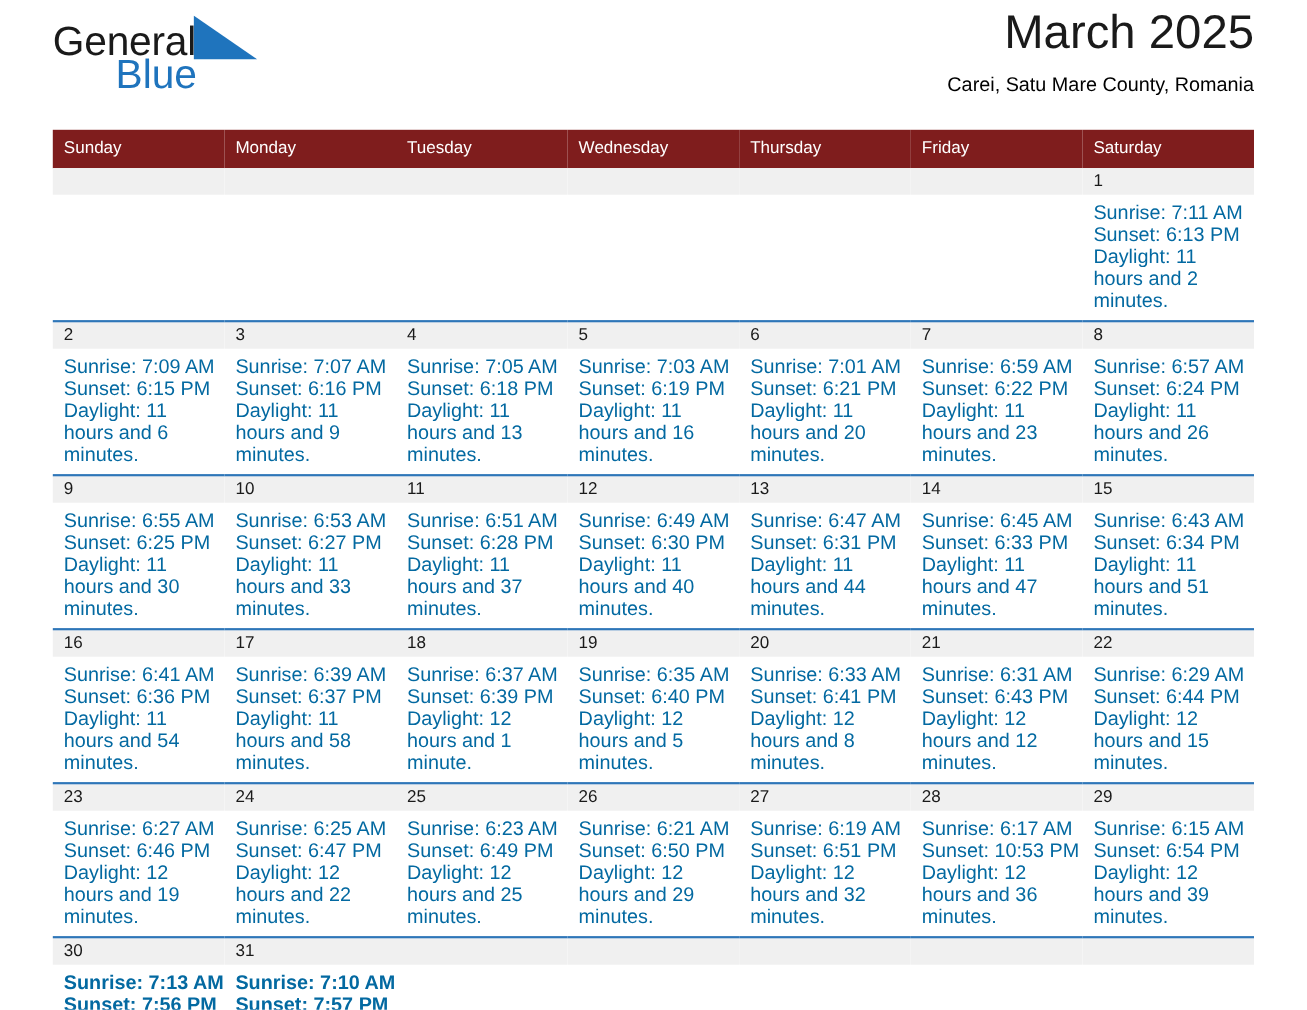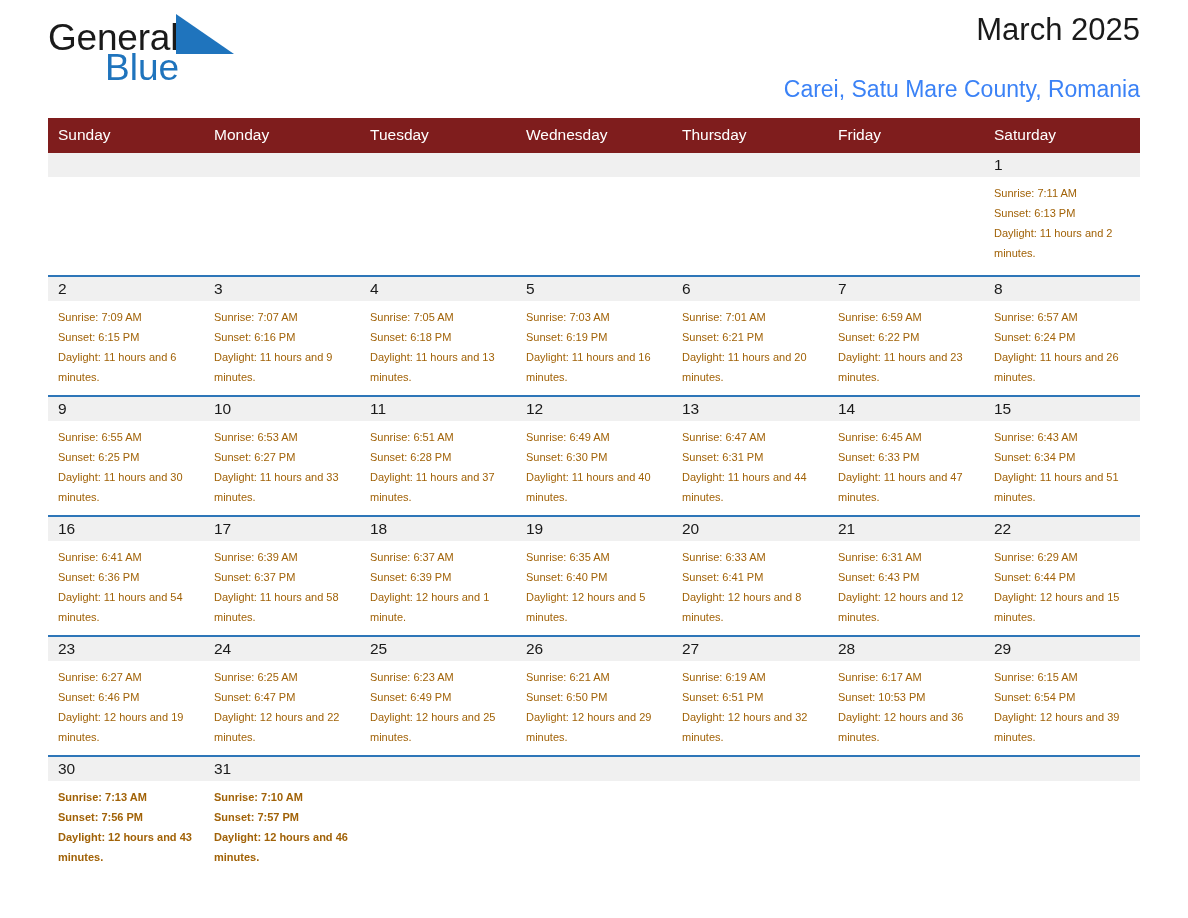--- a/index.html
+++ b/index.html
@@ -64,33 +64,33 @@
     color: #1f74bd;
     line-height: 40px;
   }
 
   .title-block {
     text-align: right;
     margin-top: 4px;
     flex: 0 0 auto;
   }
   .cal-title {
-    font-size: 31px;
+    font-size: 43px;
     font-weight: normal;
     color: #1a1a1a;
     line-height: 52px;
     margin: 0;
     white-space: nowrap;
   }
   .cal-subtitle {
-    font-size: 23px;
+    font-size: 18px;
     font-weight: normal;
-    color: #3b82f6;
+    color: #000000;
     line-height: 30px;
-    margin: 18px 0 0 0;
+    margin: 6px 0 0 0;
     white-space: nowrap;
   }
 
   
   .calendar {
     width: 1092px;
     border-collapse: collapse;
     table-layout: fixed;
     margin-top: 10px;
   }
@@ -124,23 +124,23 @@
   .daynum-band {
     background: #f0f0f0;
     height: 24px;
     line-height: 24px;
     padding-left: 10px;
     font-size: 15.5px;
     color: #1a1a1a;
   }
   .cell-body {
     padding: 6px 8px 8px 10px;
-    font-size: 11px;
+    font-size: 18px;
     line-height: 20px;
-    color: #a16207;
+    color: #0369a1;
   }
   .cell-body .line { white-space: nowrap; }
   .cell-body .daylight { white-space: normal; }
 
   .row-week1 .cell-body { min-height: 84px; }
   .row-normal .cell-body { min-height: 78px; }
   .row-last .cell-body { min-height: 84px; font-weight: bold; }
 </style>
 </head>
 <body>

